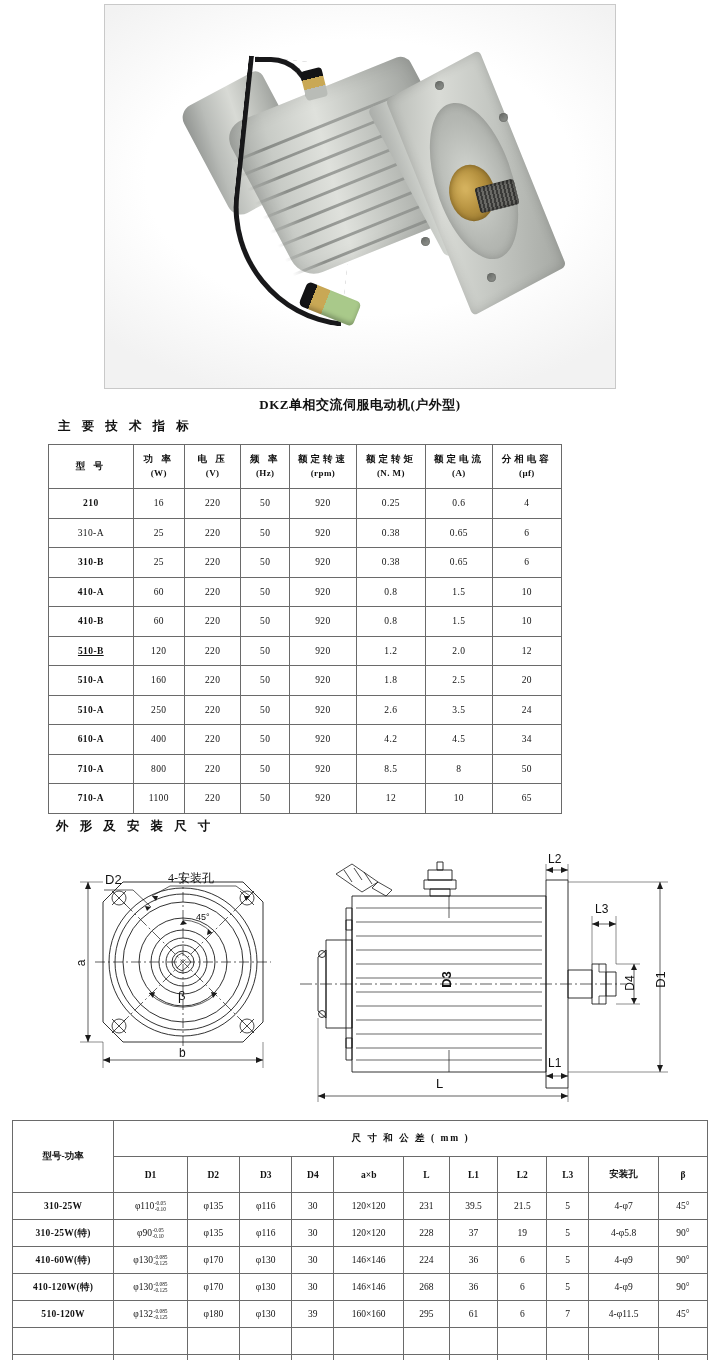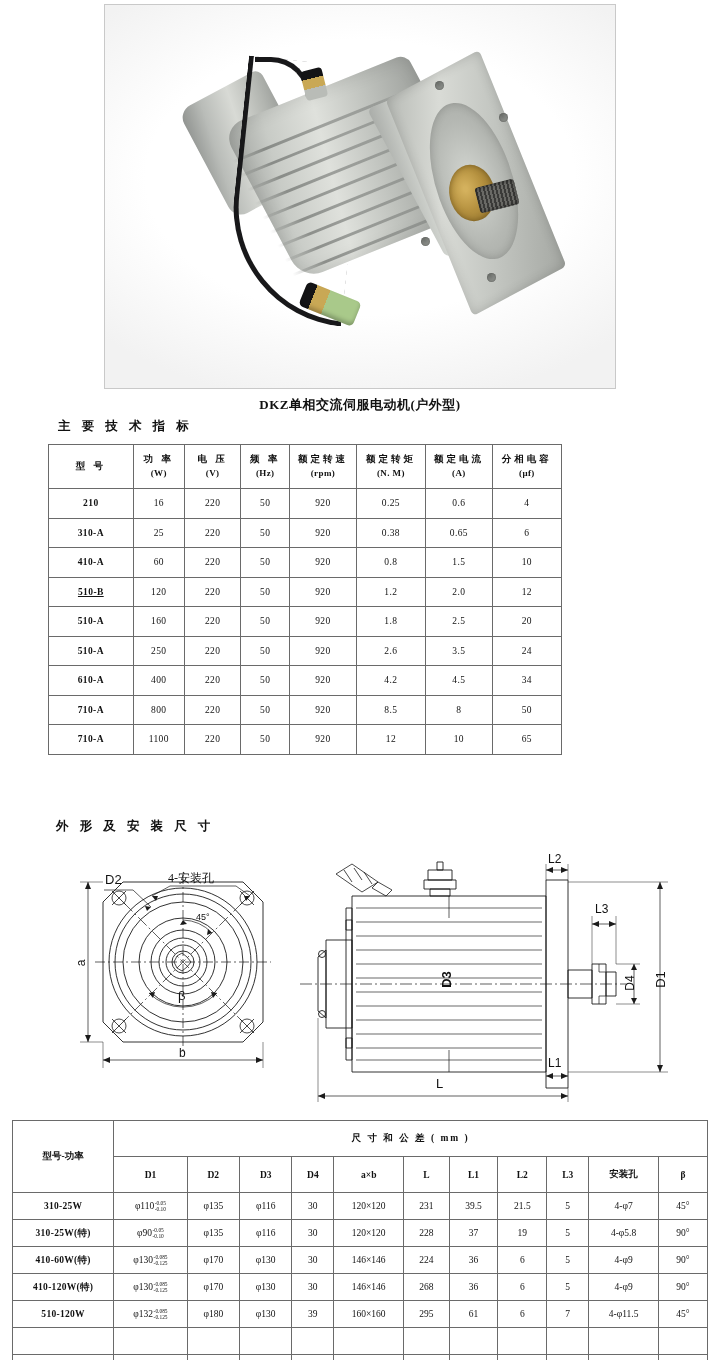--- a/index.html
+++ b/index.html
@@ -264,31 +264,51 @@
         <td style="font-weight: bold;">210</td>
         <td>16</td>
         <td>220</td>
         <td>50</td>
         <td>920</td>
         <td>0.25</td>
         <td>0.6</td>
         <td>4</td>
       </tr>
       <tr>
-        <td style="font-weight: bold;">310-A</td>
+        <td style="font-weight: normal;">310-A</td>
         <td>25</td>
         <td>220</td>
         <td>50</td>
         <td>920</td>
         <td>0.38</td>
         <td>0.65</td>
         <td>6</td>
       </tr>
       <tr>
+        <td style="font-weight: bold;">310-B</td>
+        <td>25</td>
+        <td>220</td>
+        <td>50</td>
+        <td>920</td>
+        <td>0.38</td>
+        <td>0.65</td>
+        <td>6</td>
+      </tr>
+      <tr>
         <td style="font-weight: bold;">410-A</td>
+        <td>60</td>
+        <td>220</td>
+        <td>50</td>
+        <td>920</td>
+        <td>0.8</td>
+        <td>1.5</td>
+        <td>10</td>
+      </tr>
+      <tr>
+        <td style="font-weight: bold;">410-B</td>
         <td>60</td>
         <td>220</td>
         <td>50</td>
         <td>920</td>
         <td>0.8</td>
         <td>1.5</td>
         <td>10</td>
       </tr>
       <tr>
         <td style="font-weight: bold; text-decoration: underline;">510-B</td>

